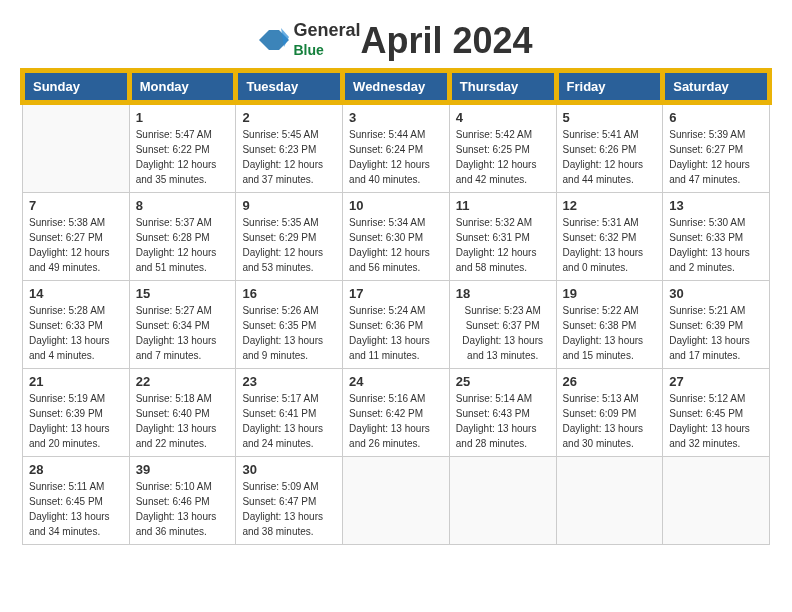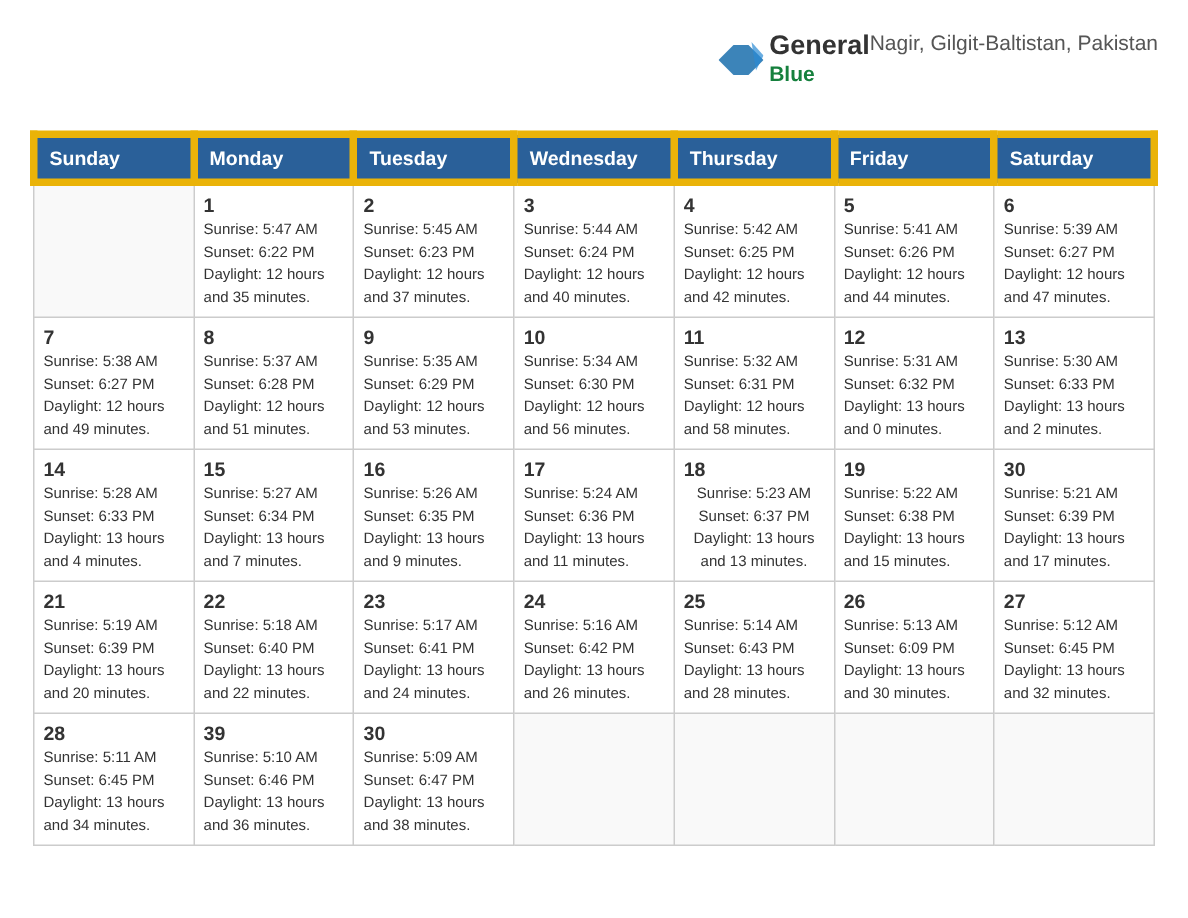--- a/index.html
+++ b/index.html
@@ -5,23 +5,23 @@
     * { box-sizing: border-box; margin: 0; padding: 0; }
     body {
       font-family: Arial, sans-serif;
       background: #fff;
       width: 792px;
       min-height: 612px;
       padding: 20px;
     }
     .header {
       display: flex;
-      justify-content: flex-end;
+      justify-content: center;
       align-items: flex-start;
-      margin-bottom: 28px;
+      margin-bottom: 6px;
     }
     .logo-icon {
       width: 30px;
       height: 30px;
       margin-right: 4px;
     }
     .title-block {
       text-align: right;
     }
     .month-title {
@@ -89,21 +89,21 @@
         <polygon points="20,5 30,15 20,25 10,25 0,15 10,5" fill="#1a6fad" opacity="0.85"></polygon>
         <polygon points="22,3 30,12 25,22" fill="#2a8ad4" opacity="0.7"></polygon>
       </svg>
       <div>
         <span style="font-size:18px;font-weight:bold;color:#333;">General</span><br>
         <span style="font-size:14px;font-weight:bold;color:#15803d;">Blue</span>
       </div>
     </div>
   </div>
   <div class="title-block">
-    <div class="subtitle">Nagir, Gilgit-Baltistan, Pakistan</div>
+    <div class="month-title">April 2024</div>
   </div>
 </div>
 
 <table class="calendar">
   <thead>
     <tr>
     <th>Sunday</th>
         <th>Monday</th>
         <th>Tuesday</th>
         <th>Wednesday</th>

